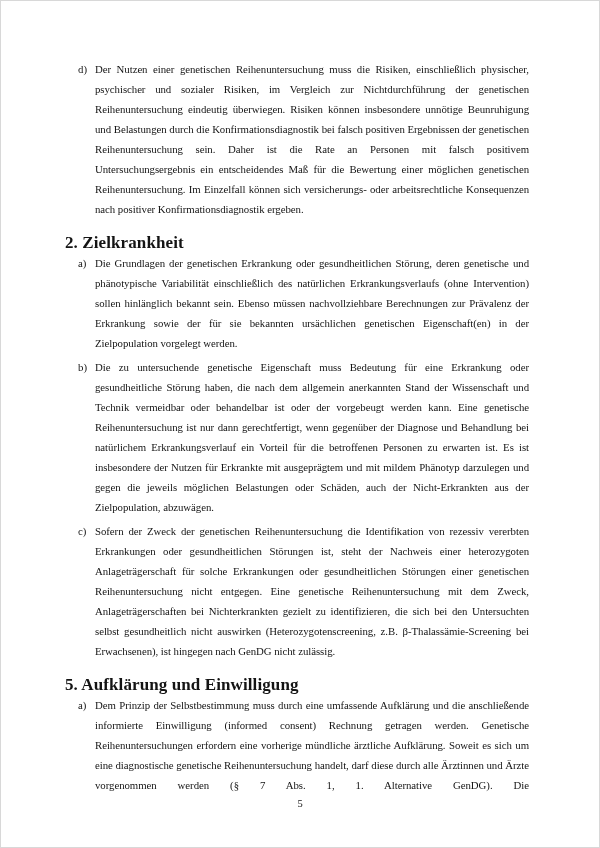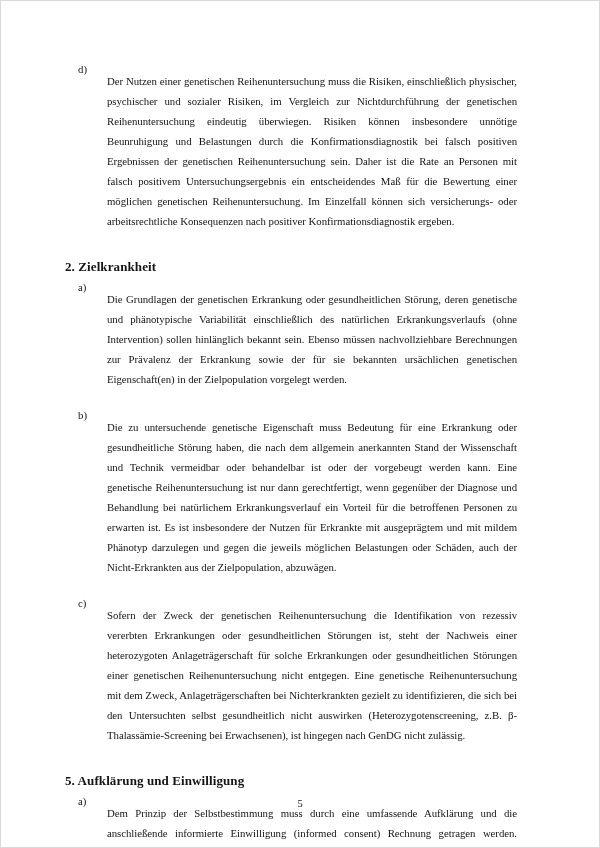--- a/index.html
+++ b/index.html
@@ -17,40 +17,40 @@
     overflow: hidden;
     color: #141414;
   }
   .content {
     position: absolute;
     left: 65px;
     top: 59px;
     width: 464px;
   }
   .heading {
-    font-size: 13px;
+    font-size: 17px;
     font-weight: bold;
     line-height: 20px;
     margin: 14px 0 0 0;
     letter-spacing: 0.1px;
   }
   .li {
     display: flex;
     padding-left: 13px;
     margin: 0 0 4px 0;
   }
   .li .marker {
     flex: 0 0 17px;
     width: 17px;
     font-size: 10.8px;
     line-height: 20px;
   }
   .li .body {
     flex: 1 1 auto;
-    margin: 12px;
+    margin: 0;
     font-size: 10.8px;
     line-height: 20px;
     text-align: justify;
     letter-spacing: -0.05px;
   }
   .li .body.continues {
     text-align-last: justify;
   }
   .pagenum {
     position: absolute;

